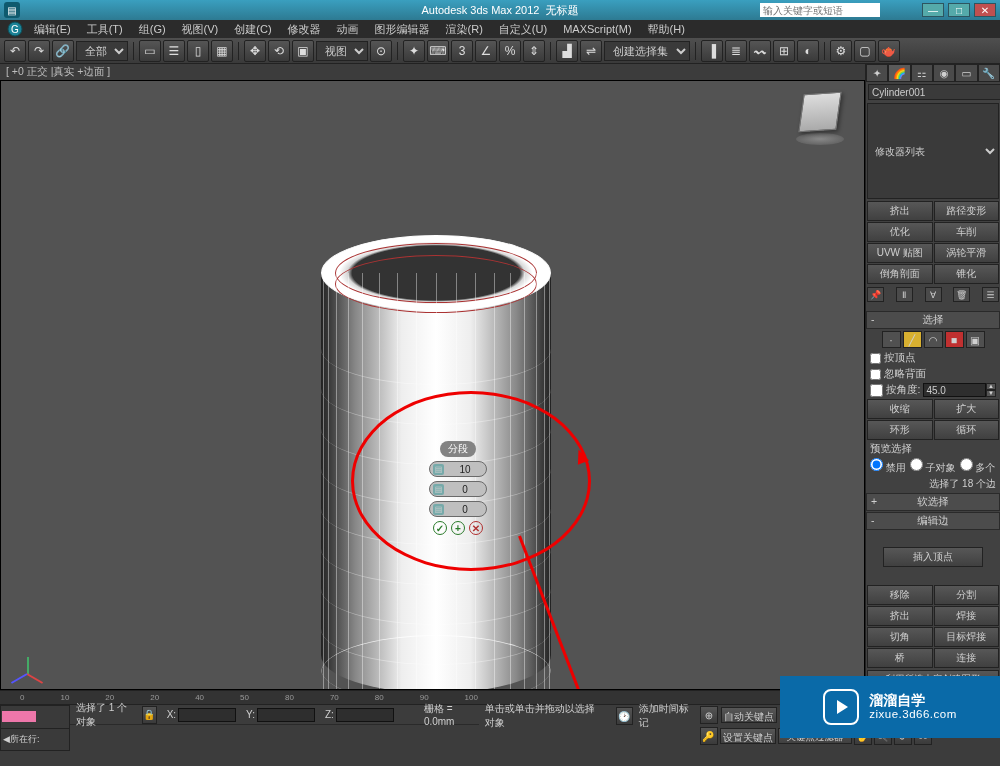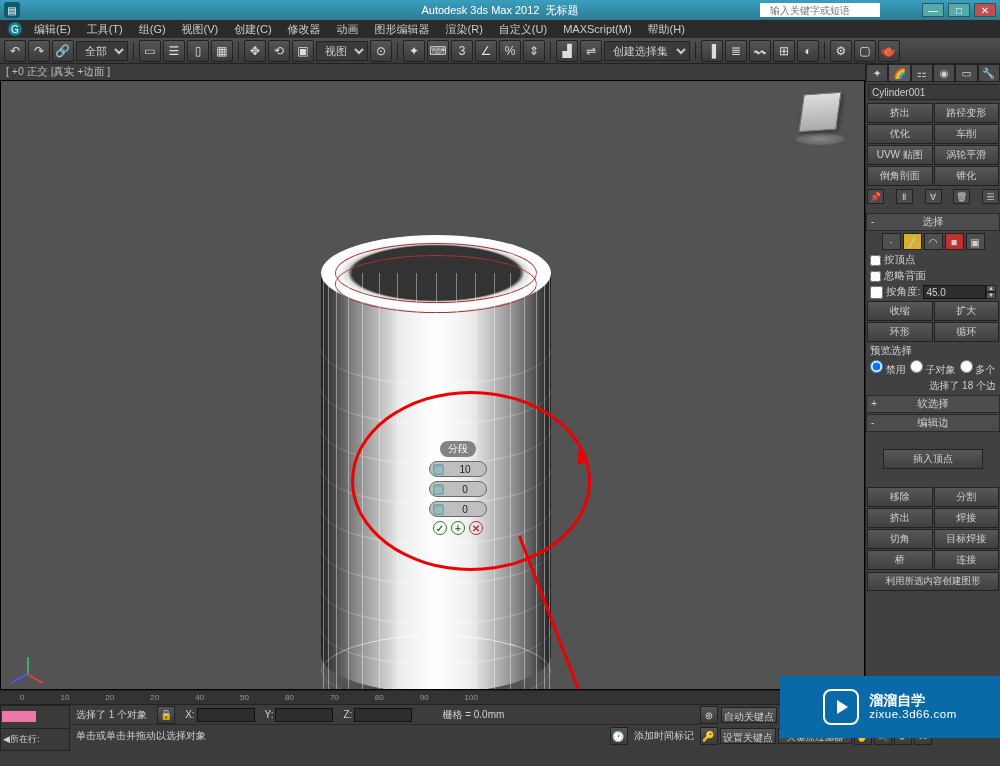--- a/index.html
+++ b/index.html
@@ -2,21 +2,21 @@
 <html><head>
 <meta charset="utf-8">
 <style>
   * { margin: 0; padding: 0; box-sizing: border-box; font-family: "Microsoft YaHei", Arial, sans-serif; }
   body { background: #4a4a4a; width: 1000px; height: 766px; overflow: hidden; position: relative; color: #d0d0d0; font-size: 11px; }
 
   
   .titlebar { height: 20px; background: linear-gradient(#3a9fbf, #2d7a92); display: flex; align-items: center; padding: 0 4px; color: #fff; position: relative; }
   .app-icon { width: 16px; height: 16px; background: #0e5a6e; border-radius: 3px; display: flex; align-items: center; justify-content: center; font-size: 10px; margin-right: 4px; }
   .title-center { position: absolute; left: 50%; transform: translateX(-50%); }
-  .title-search { position: absolute; right: 120px; width: 120px; height: 14px; background: #fff; border: none; font-size: 10px; padding: 1px 10px; color: #888; }
+  .title-search { position: absolute; right: 120px; width: 120px; height: 14px; background: #fff; border: none; font-size: 10px; padding: 1px 3px; color: #888; }
   .winbtns { position: absolute; right: 4px; display: flex; gap: 4px; }
   .winbtn { width: 22px; height: 14px; background: #5aa; border: 1px solid #2d5560; display: flex; align-items: center; justify-content: center; font-size: 10px; cursor: default;}
   .winbtn.close { background: #c05050; }
 
   
   .menubar { height: 18px; background: #2b2b2b; display: flex; align-items: center; padding: 0 4px; gap: 0; }
   .menu-logo { width: 22px; height: 18px; display: flex; align-items: center; justify-content: center; background: #2b2b2b; }
   .menu-item { padding: 2px 8px; font-size: 11px; color: #ccc; cursor: default; }
 
   
@@ -95,21 +95,21 @@
 
   
   .bottom { position:absolute; left:0; bottom:0; right:0; height:76px; background:#3c3c3c; border-top:1px solid #222;}
   .timeslider-wrap { height:16px; display:flex; align-items:center; background:#444; border-bottom:1px solid #222;}
   .ts-handle { width:62px; height:14px; margin-left:20px; background:linear-gradient(#666,#444); border:1px solid #222; font-size:9px; text-align:center; color:#ccc;}
   .trackbar { height:14px; background:#333; display:flex; align-items:center; font-size:8px; color:#999; padding:0 20px; gap:36px; border-bottom:1px solid #222;}
   .status { display:flex; height:46px;}
   .status-left-box { width:70px; background:#3a3a3a; border:1px solid #222; display:flex; flex-direction:column;}
   .slb-row { flex:1; display:flex; align-items:center; font-size:9px;}
   .slb-pink { background:#e7a; width:34px; height:11px; margin:1px;}
-  .status-mid { flex:1; display:flex; flex-direction:column;}
+  .status-mid { flex:1; display:flex; flex-direction:row;}
   .status-row1 { height:20px; display:flex; align-items:center; gap:10px; padding:0 6px; font-size:10px; border-bottom:1px solid #2a2a2a;}
   .coord-group { display:flex; align-items:center; gap:2px;}
   .coord-input { width:58px; height:14px; background:#2e2e2e; border:1px solid #111; color:#ccc; font-size:10px; padding:0 2px;}
   .status-row2 { height:22px; display:flex; align-items:center; gap:6px; padding:0 6px; font-size:10px;}
   .status-right { width:300px; display:flex; flex-direction:column;}
   .status-right .r1 { height:20px; display:flex; align-items:center; gap:3px; font-size:10px;}
   .status-right .r2 { height:22px; display:flex; align-items:center; gap:2px;}
   .nav-btn { width:18px; height:18px; background:linear-gradient(#555,#3a3a3a); border:1px solid #222; font-size:10px; display:flex; align-items:center; justify-content:center;}
   .tc-input { width:78px; height:14px; background:#2e2e2e; border:1px solid #111; color:#ccc; font-size:9px; padding:0 2px;}
 
@@ -279,20 +279,21 @@
       <div class="cmd-tab active">🌈</div>
       <div class="cmd-tab">⚏</div>
       <div class="cmd-tab">◉</div>
       <div class="cmd-tab">▭</div>
       <div class="cmd-tab">🔧</div>
     </div>
     <div class="cmd-name-row">
       <input class="cmd-input" value="Cylinder001" style="">
 
     </div>
+    <select class="cmd-input" style="margin:1px"><option>修改器列表</option></select>
     <div class="btn-grid">
       <div class="p-btn">挤出</div>
       <div class="p-btn">路径变形</div>
       <div class="p-btn">优化</div>
       <div class="p-btn">车削</div>
       <div class="p-btn">UVW 贴图</div>
       <div class="p-btn">涡轮平滑</div>
       <div class="p-btn">倒角剖面</div>
       <div class="p-btn">锥化</div>
     </div>

